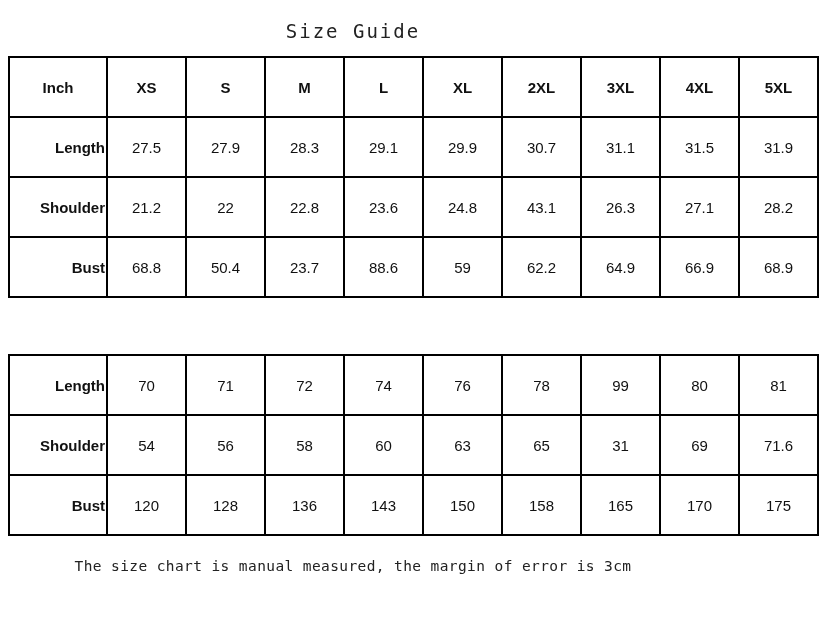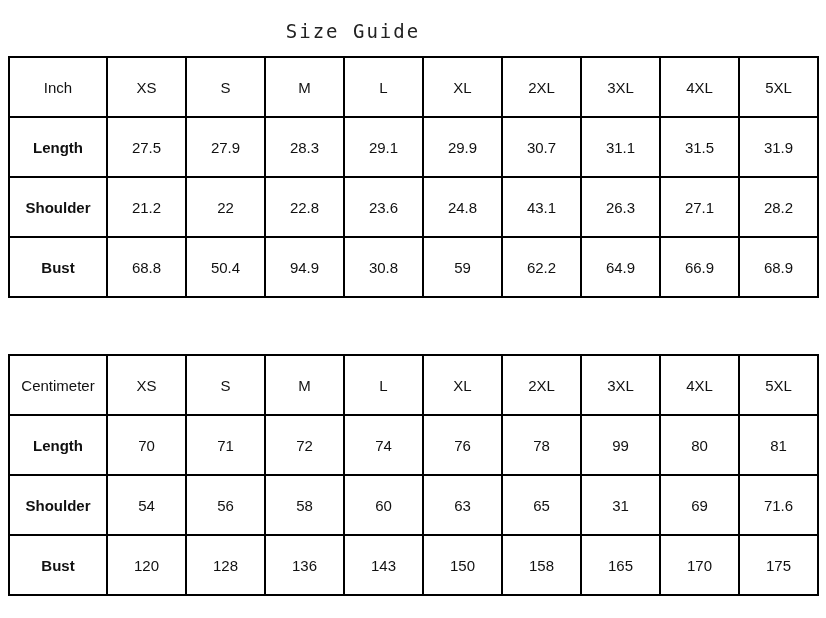--- a/index.html
+++ b/index.html
@@ -41,26 +41,27 @@
   table.size-table td {
     border: 2px solid #000000;
     text-align: center;
     vertical-align: middle;
     height: 56px;
     font-family: "Liberation Sans", sans-serif;
     font-size: 15px;
     color: #111111;
   }
   table.size-table td.head-cell {
-    font-weight: normal;
+    font-weight: bold;
     font-size: 15px;
   }
   table.size-table td.row-label {
     font-weight: bold;
     font-size: 15px;
+    text-align: right;
   }
   col.c-label { width: 98px; }
   col.c-size  { width: 79px; }
   .gap {
     height: 56px;
   }
   .footnote {
     text-align: center;
     font-family: "DejaVu Sans Mono", monospace;
     font-size: 14.5px;
@@ -124,22 +125,22 @@
           <td>24.8</td>
           <td>43.1</td>
           <td>26.3</td>
           <td>27.1</td>
           <td>28.2</td>
         </tr>
         <tr>
           <td class="row-label">Bust</td>
           <td>68.8</td>
           <td>50.4</td>
-          <td>94.9</td>
-          <td>30.8</td>
+          <td>23.7</td>
+          <td>88.6</td>
           <td>59</td>
           <td>62.2</td>
           <td>64.9</td>
           <td>66.9</td>
           <td>68.9</td>
         </tr>
       </tbody>
     </table>
   </div>
 
@@ -153,32 +154,20 @@
           <col class="c-size">
           <col class="c-size">
           <col class="c-size">
         <col class="c-size">
           <col class="c-size">
           <col class="c-size">
           <col class="c-size">
           <col class="c-size">
       </colgroup>
       <tbody>
-        <tr>
-          <td class="head-cell">Centimeter</td>
-          <td class="head-cell">XS</td>
-          <td class="head-cell">S</td>
-          <td class="head-cell">M</td>
-          <td class="head-cell">L</td>
-          <td class="head-cell">XL</td>
-          <td class="head-cell">2XL</td>
-          <td class="head-cell">3XL</td>
-          <td class="head-cell">4XL</td>
-          <td class="head-cell">5XL</td>
-        </tr>
         <tr>
           <td class="row-label">Length</td>
           <td>70</td>
           <td>71</td>
           <td>72</td>
           <td>74</td>
           <td>76</td>
           <td>78</td>
           <td>99</td>
           <td>80</td>

